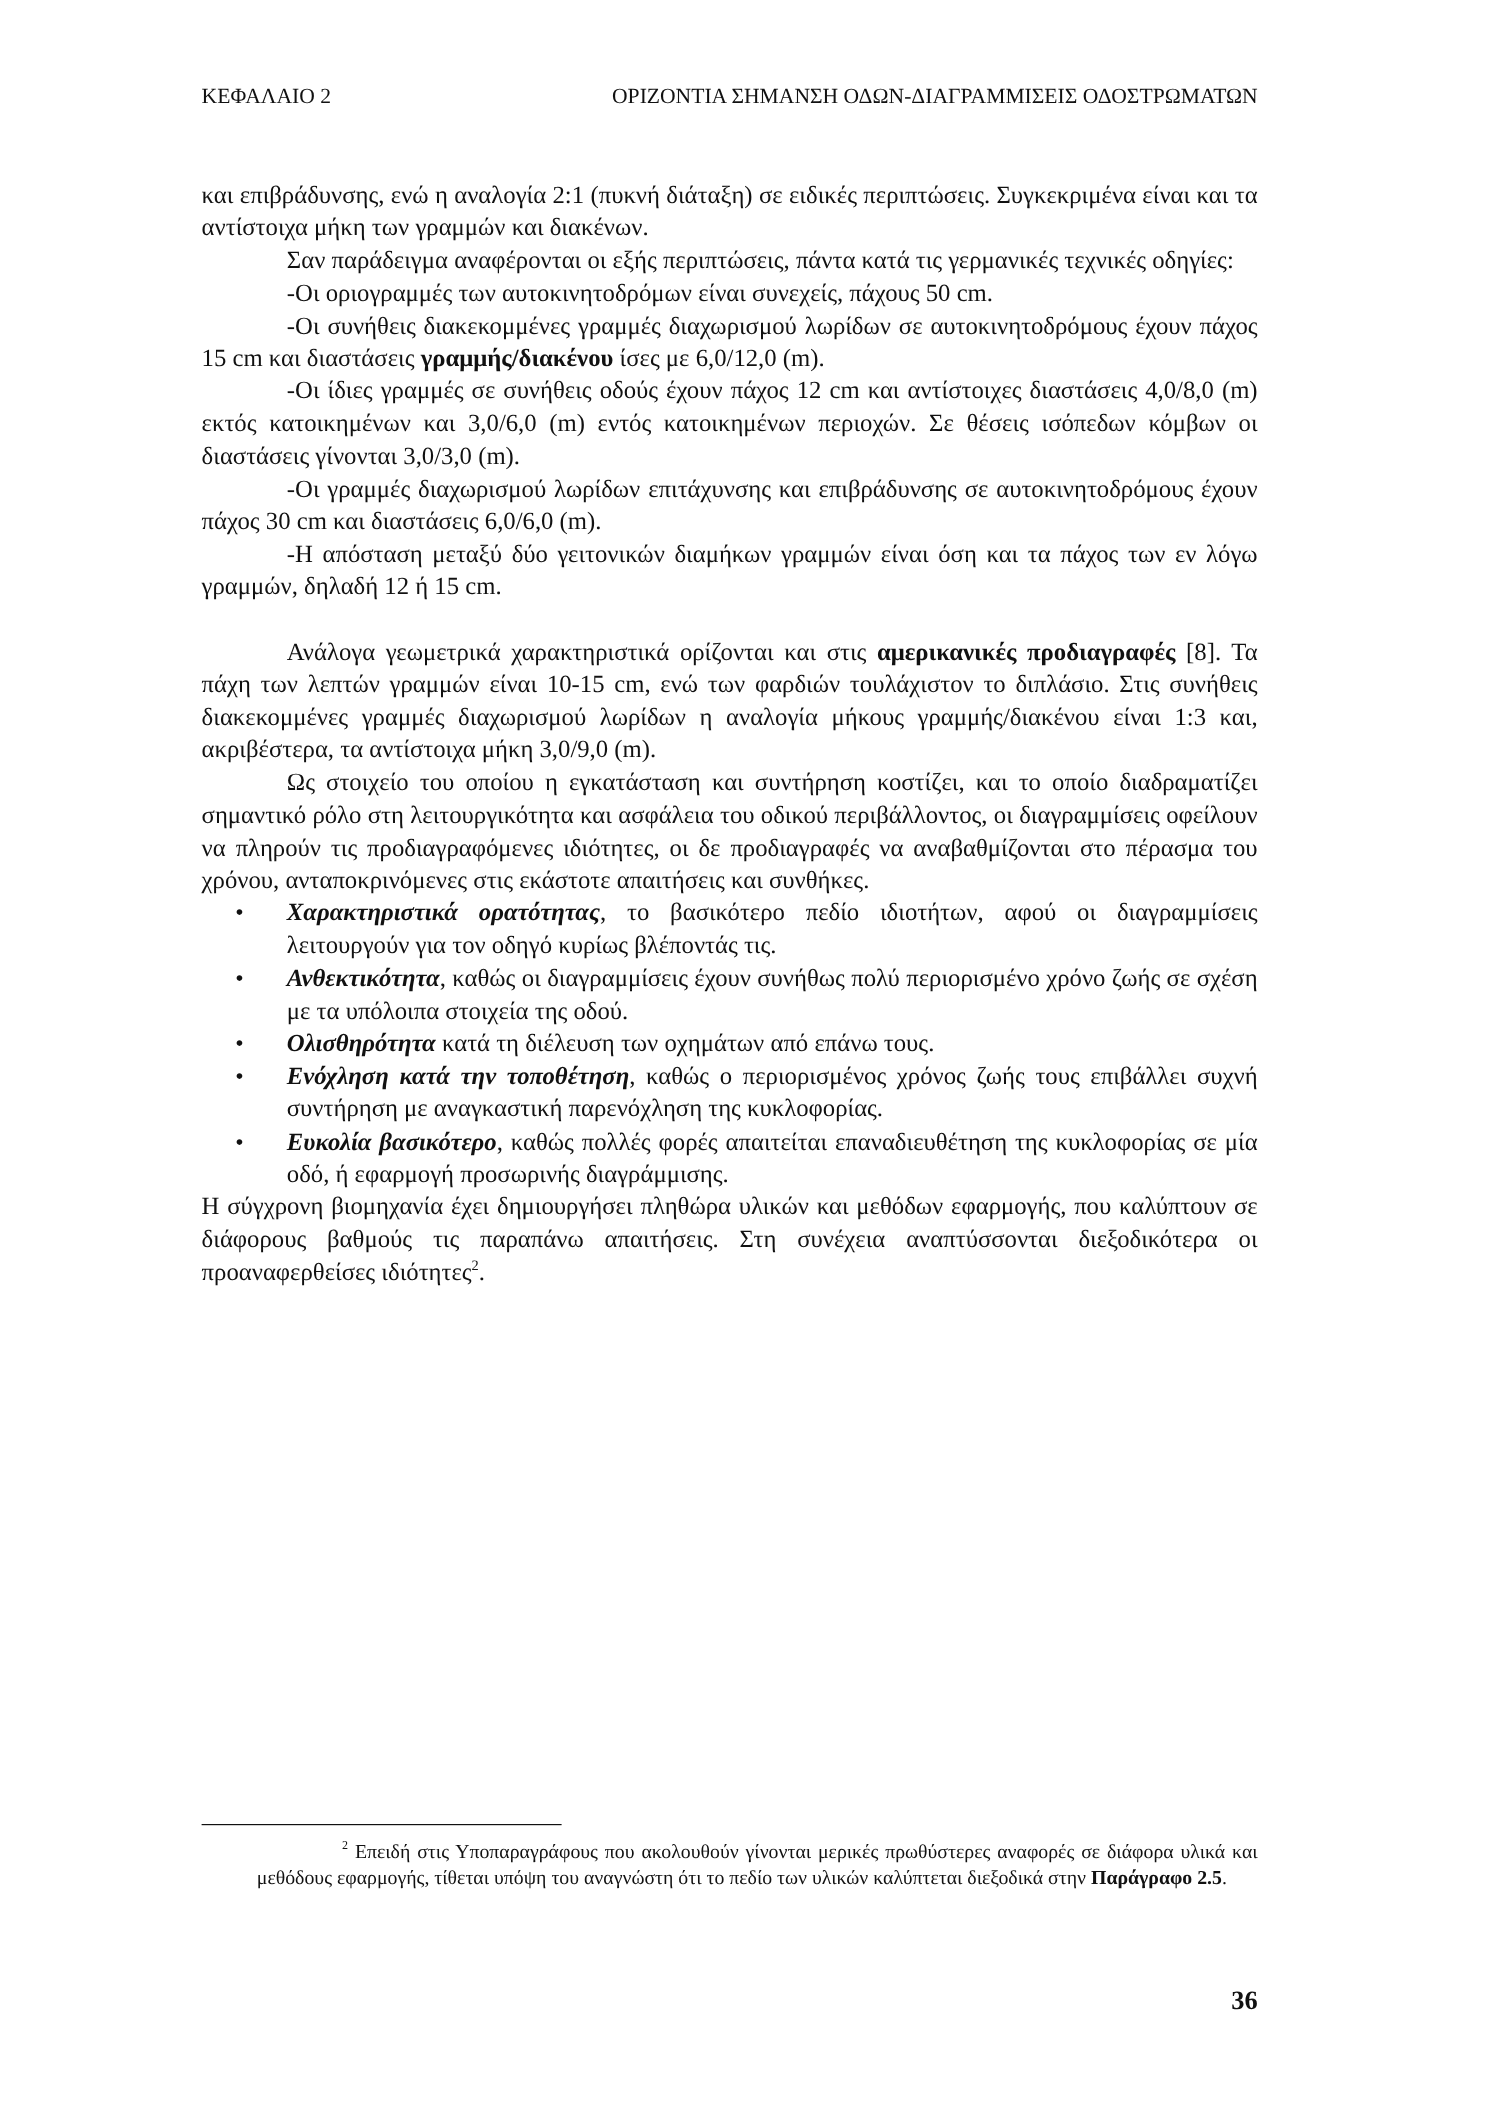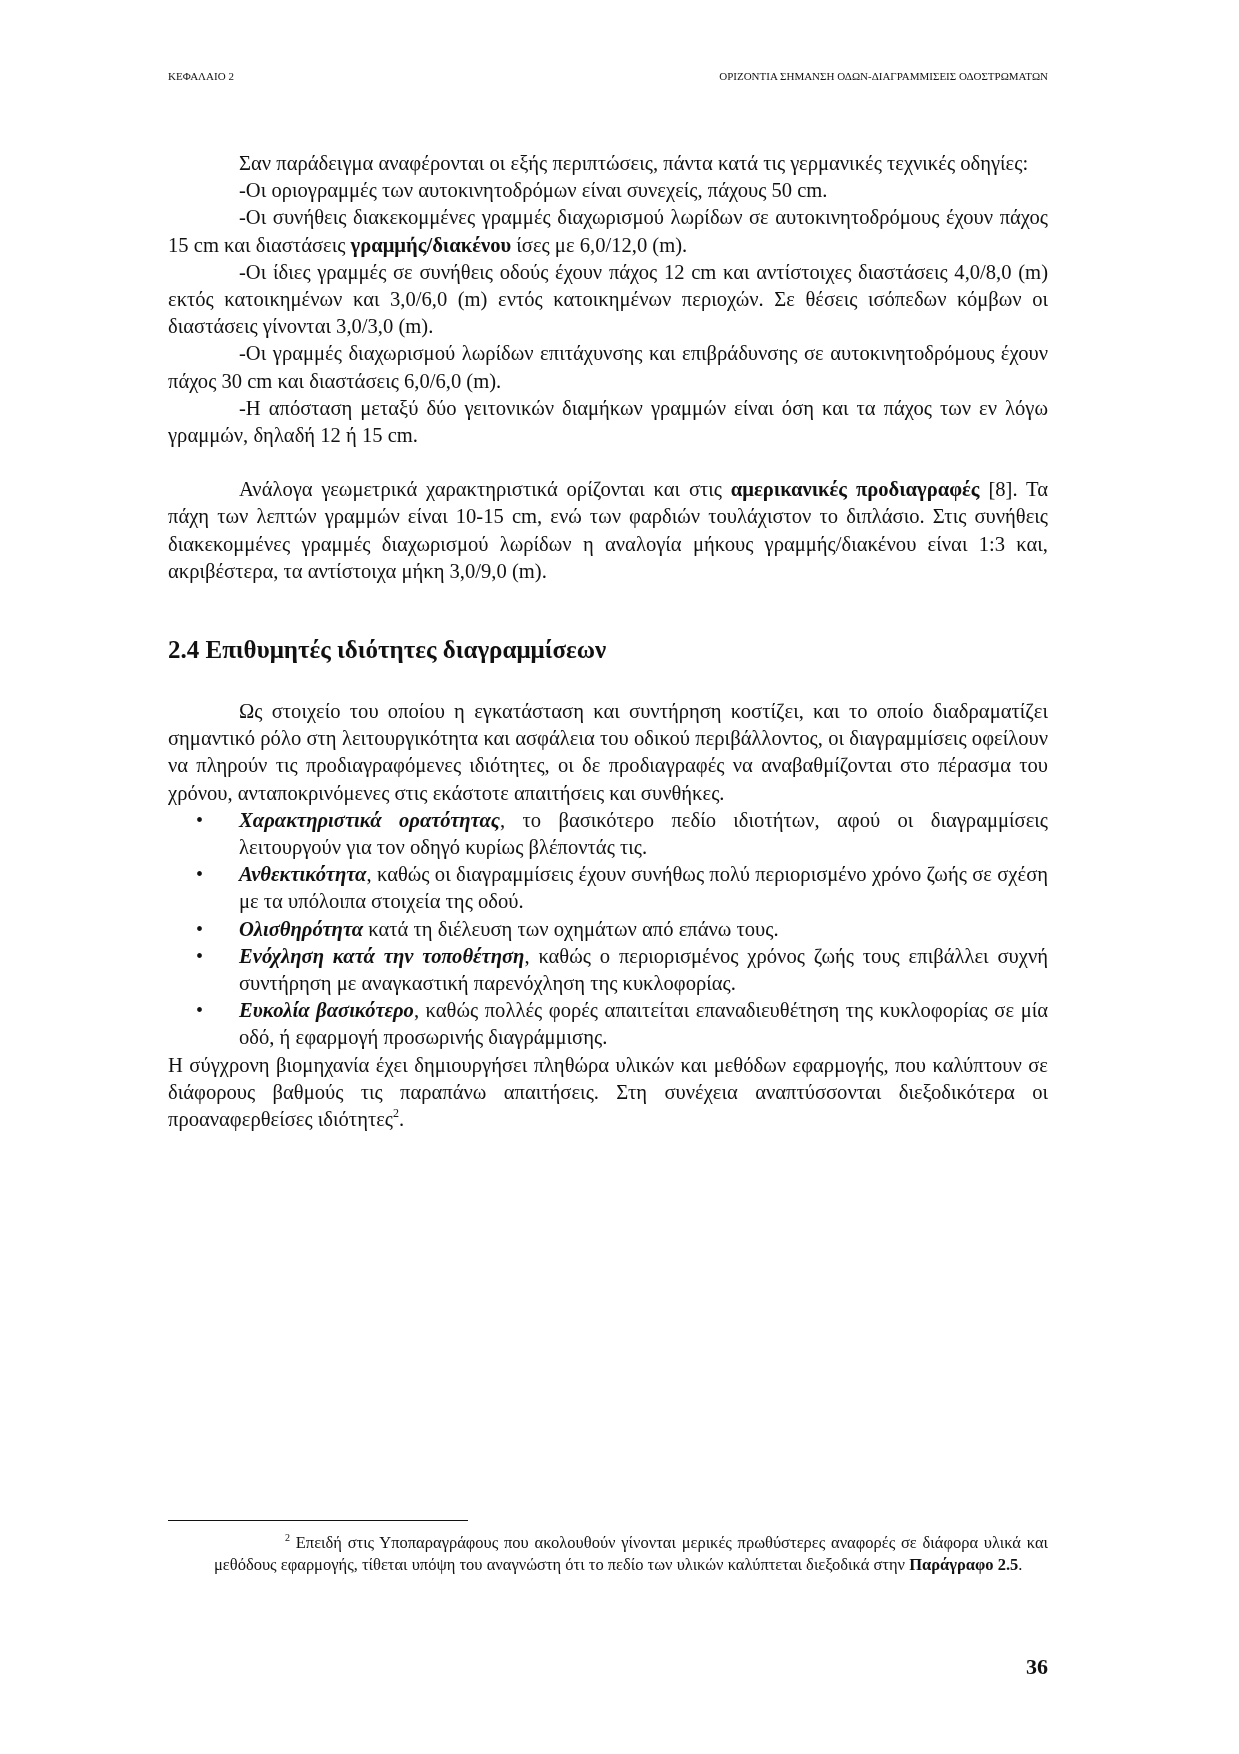--- a/index.html
+++ b/index.html
@@ -10,21 +10,21 @@
       overflow: hidden;
       font-family: "Liberation Serif", "DejaVu Serif", serif;
       color: #111111;
     }
     .page-header {
       position: absolute;
       top: 70px;
       left: 168px;
       width: 880px;
       height: 22px;
-      font-size: 11px;
+      font-size: 18px;
       letter-spacing: 0px;
     }
     .page-header .left { position: absolute; left: 0; top: 0; }
     .page-header .right { position: absolute; right: 0; top: 0; text-align: center; }
 
     .content {
       position: absolute;
       top: 150px;
       left: 168px;
       width: 880px;
@@ -89,30 +89,30 @@
   </style>
 </head>
 <body>
 
 <div class="page-header">
   <span class="left">ΚΕΦΑΛΑΙΟ 2</span>
   <span class="right">ΟΡΙΖΟΝΤΙΑ ΣΗΜΑΝΣΗ ΟΔΩΝ-ΔΙΑΓΡΑΜΜΙΣΕΙΣ ΟΔΟΣΤΡΩΜΑΤΩΝ</span>
 </div>
 
 <div class="content">
+  <p class="p">και επιβράδυνσης, ενώ η αναλογία 2:1 (πυκνή διάταξη) σε ειδικές περιπτώσεις. Συγκεκριμένα είναι και τα αντίστοιχα μήκη των γραμμών και διακένων.</p>
   <p class="p indent">Σαν παράδειγμα αναφέρονται οι εξής περιπτώσεις, πάντα κατά τις γερμανικές τεχνικές οδηγίες:</p>
   <p class="p indent">-Οι οριογραμμές των αυτοκινητοδρόμων είναι συνεχείς, πάχους 50 cm.</p>
   <p class="p indent"><span>-Οι συνήθεις διακεκομμένες γραμμές διαχωρισμού λωρίδων σε αυτοκινητοδρόμους έχουν πάχος 15 cm και διαστάσεις </span><span class="b">γραμμής/διακένου</span><span> ίσες με 6,0/12,0 (m).</span></p>
   <p class="p indent">-Οι ίδιες γραμμές σε συνήθεις οδούς έχουν πάχος 12 cm και αντίστοιχες διαστάσεις 4,0/8,0 (m) εκτός κατοικημένων και 3,0/6,0 (m) εντός κατοικημένων περιοχών. Σε θέσεις ισόπεδων κόμβων οι διαστάσεις γίνονται 3,0/3,0 (m).</p>
   <p class="p indent">-Οι γραμμές διαχωρισμού λωρίδων επιτάχυνσης και επιβράδυνσης σε αυτοκινητοδρόμους έχουν πάχος 30 cm και διαστάσεις 6,0/6,0 (m).</p>
   <p class="p indent">-Η απόσταση μεταξύ δύο γειτονικών διαμήκων γραμμών είναι όση και τα πάχος των εν λόγω γραμμών, δηλαδή 12 ή 15 cm.</p>
   <div class="gap-block"></div>
   <p class="p indent"><span>Ανάλογα γεωμετρικά χαρακτηριστικά ορίζονται και στις </span><span class="b">αμερικανικές προδιαγραφές</span><span> [8]. Τα πάχη των λεπτών γραμμών είναι 10-15 cm, ενώ των φαρδιών τουλάχιστον το διπλάσιο. Στις συνήθεις διακεκομμένες γραμμές διαχωρισμού λωρίδων η αναλογία μήκους γραμμής/διακένου είναι 1:3 και, ακριβέστερα, τα αντίστοιχα μήκη 3,0/9,0 (m).</span></p>
 
-  <h2 class="section-title">2.4 Επιθυμητές ιδιότητες διαγραμμίσεων</h2>
 
   <p class="p indent">Ως στοιχείο του οποίου η εγκατάσταση και συντήρηση κοστίζει, και το οποίο διαδραματίζει σημαντικό ρόλο στη λειτουργικότητα και ασφάλεια του οδικού περιβάλλοντος, οι διαγραμμίσεις οφείλουν να πληρούν τις προδιαγραφόμενες ιδιότητες, οι δε προδιαγραφές να αναβαθμίζονται στο πέρασμα του χρόνου, ανταποκρινόμενες στις εκάστοτε απαιτήσεις και συνθήκες.</p>
 
   <ul class="props">
     <li><span class="bullet">•</span><span class="term">Χαρακτηριστικά ορατότητας</span><span>, το βασικότερο πεδίο ιδιοτήτων, αφού οι διαγραμμίσεις λειτουργούν για τον οδηγό κυρίως βλέποντάς τις.</span></li>
     <li><span class="bullet">•</span><span class="term">Ανθεκτικότητα</span><span>, καθώς οι διαγραμμίσεις έχουν συνήθως πολύ περιορισμένο χρόνο ζωής σε σχέση με τα υπόλοιπα στοιχεία της οδού.</span></li>
     <li><span class="bullet">•</span><span class="term">Ολισθηρότητα</span><span> κατά τη διέλευση των οχημάτων από επάνω τους.</span></li>
     <li><span class="bullet">•</span><span class="term">Ενόχληση κατά την τοποθέτηση</span><span>, καθώς ο περιορισμένος χρόνος ζωής τους επιβάλλει συχνή συντήρηση με αναγκαστική παρενόχληση της κυκλοφορίας.</span></li>
     <li><span class="bullet">•</span><span class="term">Ευκολία βασικότερο</span><span>, καθώς πολλές φορές απαιτείται επαναδιευθέτηση της κυκλοφορίας σε μία οδό, ή εφαρμογή προσωρινής διαγράμμισης.</span></li>
   </ul>

